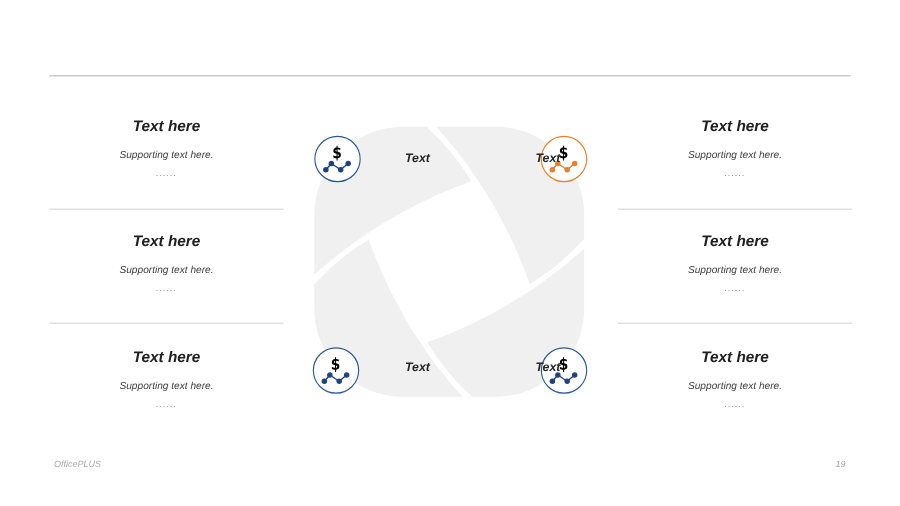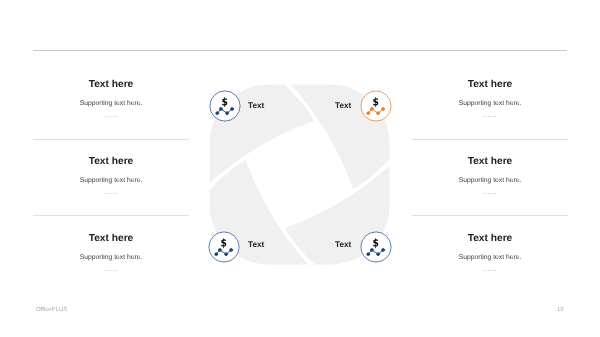--- a/index.html
+++ b/index.html
@@ -1,33 +1,33 @@
 <!DOCTYPE html>
 <html><head>
 <meta charset="utf-8">
 <title>Text here</title>
 <style>
   html,body{margin:0;padding:0;}
   body{width:600px;height:337px;background:#ffffff;font-family:"Liberation Sans",sans-serif;overflow:hidden;
        -webkit-font-smoothing:antialiased;text-rendering:geometricPrecision;}
-  .slide{position:relative;width:600px;height:269px;background:#fff;}
+  .slide{position:relative;width:600px;height:269px;background:#fff;font-style:italic;}
 
   .toprule{position:absolute;left:33px;top:50px;width:534px;height:1px;background:#c9c9c9;}
 
   .center-art{position:absolute;left:209px;top:84px;width:181px;height:181px;}
 
   
   .block{position:absolute;width:156px;text-align:center;}
   .b-title{position:absolute;left:0;width:156px;font-weight:bold;font-size:10.2px;line-height:10.2px;color:#202020;}
   .b-sub{position:absolute;left:0;width:156px;font-size:6.75px;line-height:6.75px;color:#3d3d3d;}
   .b-dots{position:absolute;left:0;width:156px;font-size:6.75px;line-height:6.75px;color:#9e9e9e;letter-spacing:0.45px;}
   .divider{position:absolute;height:1px;width:156px;background:#e0e0e0;}
 
   .iconwrap{position:absolute;width:32px;height:32px;}
-  .icon-label{position:absolute;font-size:8.2px;font-weight:bold;line-height:8.2px;color:#262626;white-space:nowrap;}
+  .icon-label{position:absolute;font-size:8.2px;font-weight:bold;line-height:8.2px;color:#262626;white-space:nowrap;margin-left:22px;}
 
   .footer{position:absolute;font-size:6px;line-height:6px;color:#a9a9a9;}
 </style>
 </head>
 <body>
 
 <div class="slide">
 
   <div class="toprule"></div>
 

